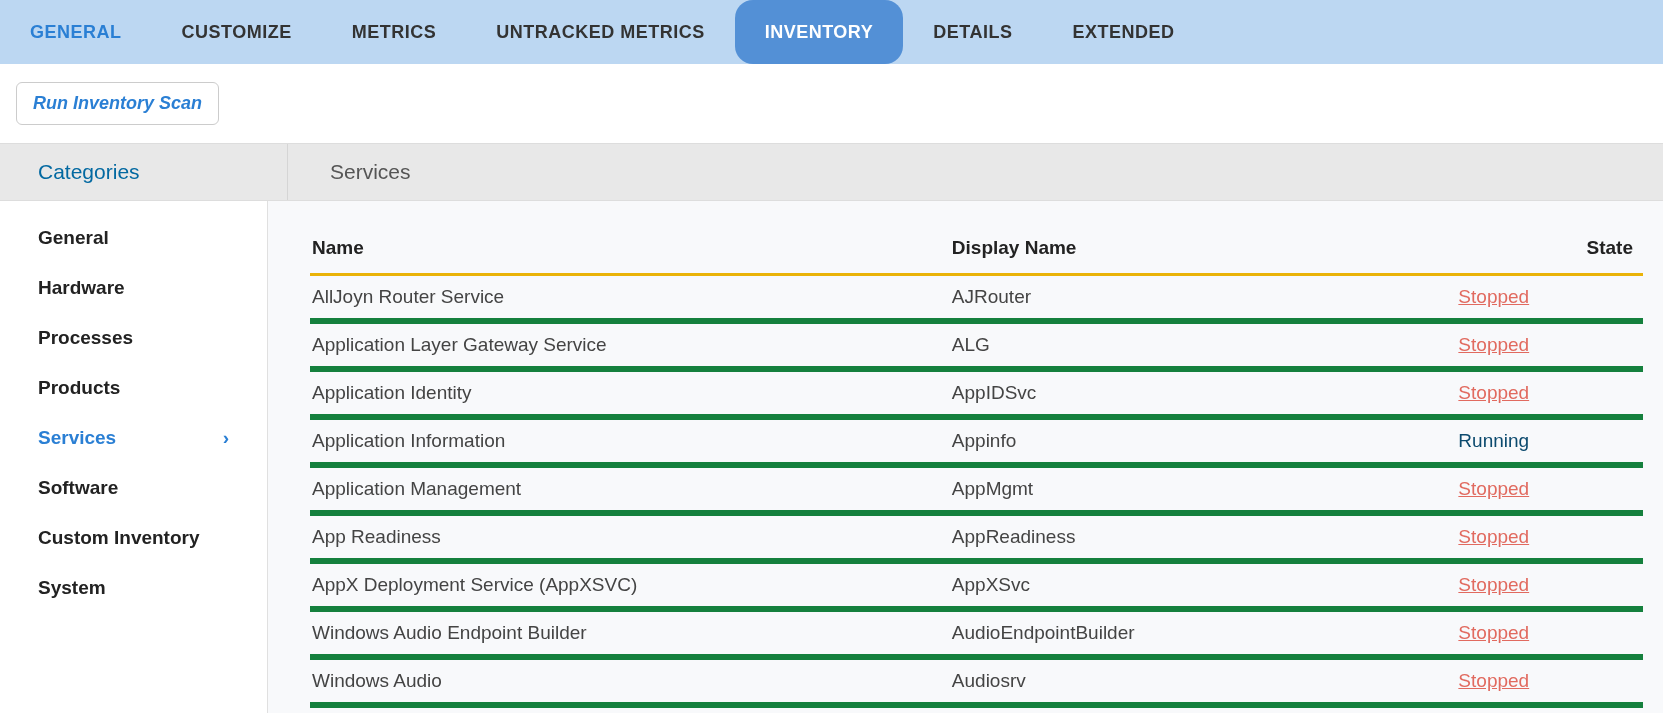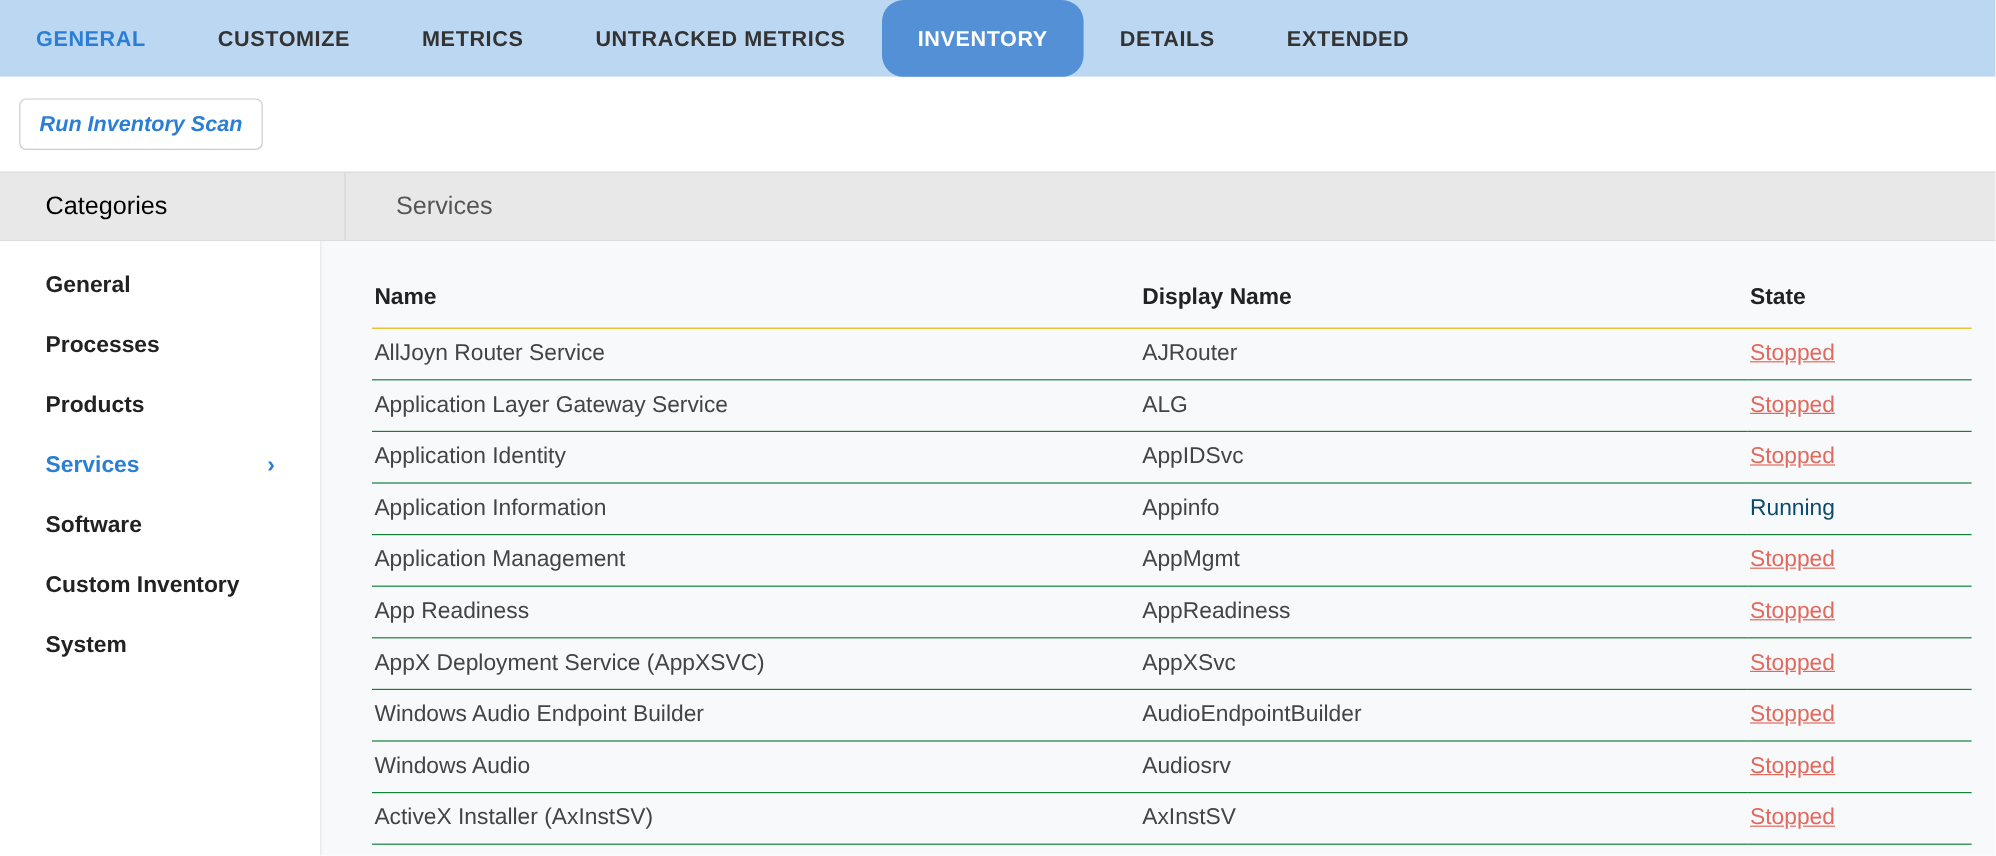--- a/index.html
+++ b/index.html
@@ -58,21 +58,21 @@
     .content-header-row {
       background: #e8e8e8;
       display: flex;
       border-top: 1px solid #ddd;
       border-bottom: 1px solid #ddd;
     }
     .categories-header {
       width: 288px;
       padding: 16px 0 16px 38px;
       font-size: 21px;
-      color: #000000;
+      color: #0369a1;
       border-right: 1px solid #d5d5d5;
     }
     .services-header {
       flex: 1;
       padding: 16px 0 16px 42px;
       font-size: 21px;
       color: #555;
     }
     .content-body {
       display: flex;
@@ -109,31 +109,31 @@
     table {
       width: 100%;
       border-collapse: collapse;
     }
     th {
       text-align: left;
       font-size: 19px;
       font-weight: 700;
       color: #222;
       padding: 8px 10px 14px 2px;
-      border-bottom: 1px solid #eab308;
+      border-bottom: 3px solid #eab308;
     }
     td {
       font-size: 19px;
       color: #444;
       padding: 10px 10px 10px 2px;
-      border-bottom: 1px solid #15803d;
+      border-bottom: 6px solid #15803d;
     }
     .col-name { width: 48%; }
     .col-display { width: 38%; }
-    .col-state { width: 14%; }
+    .col-state { width: 14%; text-align: right; }
     .state-stopped { color: #e16a5f; font-weight: 500; text-decoration: underline; }
     .state-running { color: #0c4a6e; font-weight: 500; }
   </style>
 </head>
 <body>
 
 <div class="tabs-bar" id="tabs-bar">
     <div class="tab first">GENERAL</div>
     <div class="tab">CUSTOMIZE</div>
     <div class="tab">METRICS</div>
@@ -149,20 +149,23 @@
 
 <div class="content-header-row">
   <div class="categories-header">Categories</div>
   <div class="services-header">Services</div>
 </div>
 
 <div class="content-body">
   <div class="sidebar" id="sidebar">
       <div class="sidebar-item">
         <span>General</span>
+      </div>
+      <div class="sidebar-item">
+        <span>Hardware</span>
       </div>
       <div class="sidebar-item">
         <span>Processes</span>
       </div>
       <div class="sidebar-item">
         <span>Products</span>
       </div>
       <div class="sidebar-item active">
         <span>Services</span>
         <span class="chevron">›</span>

